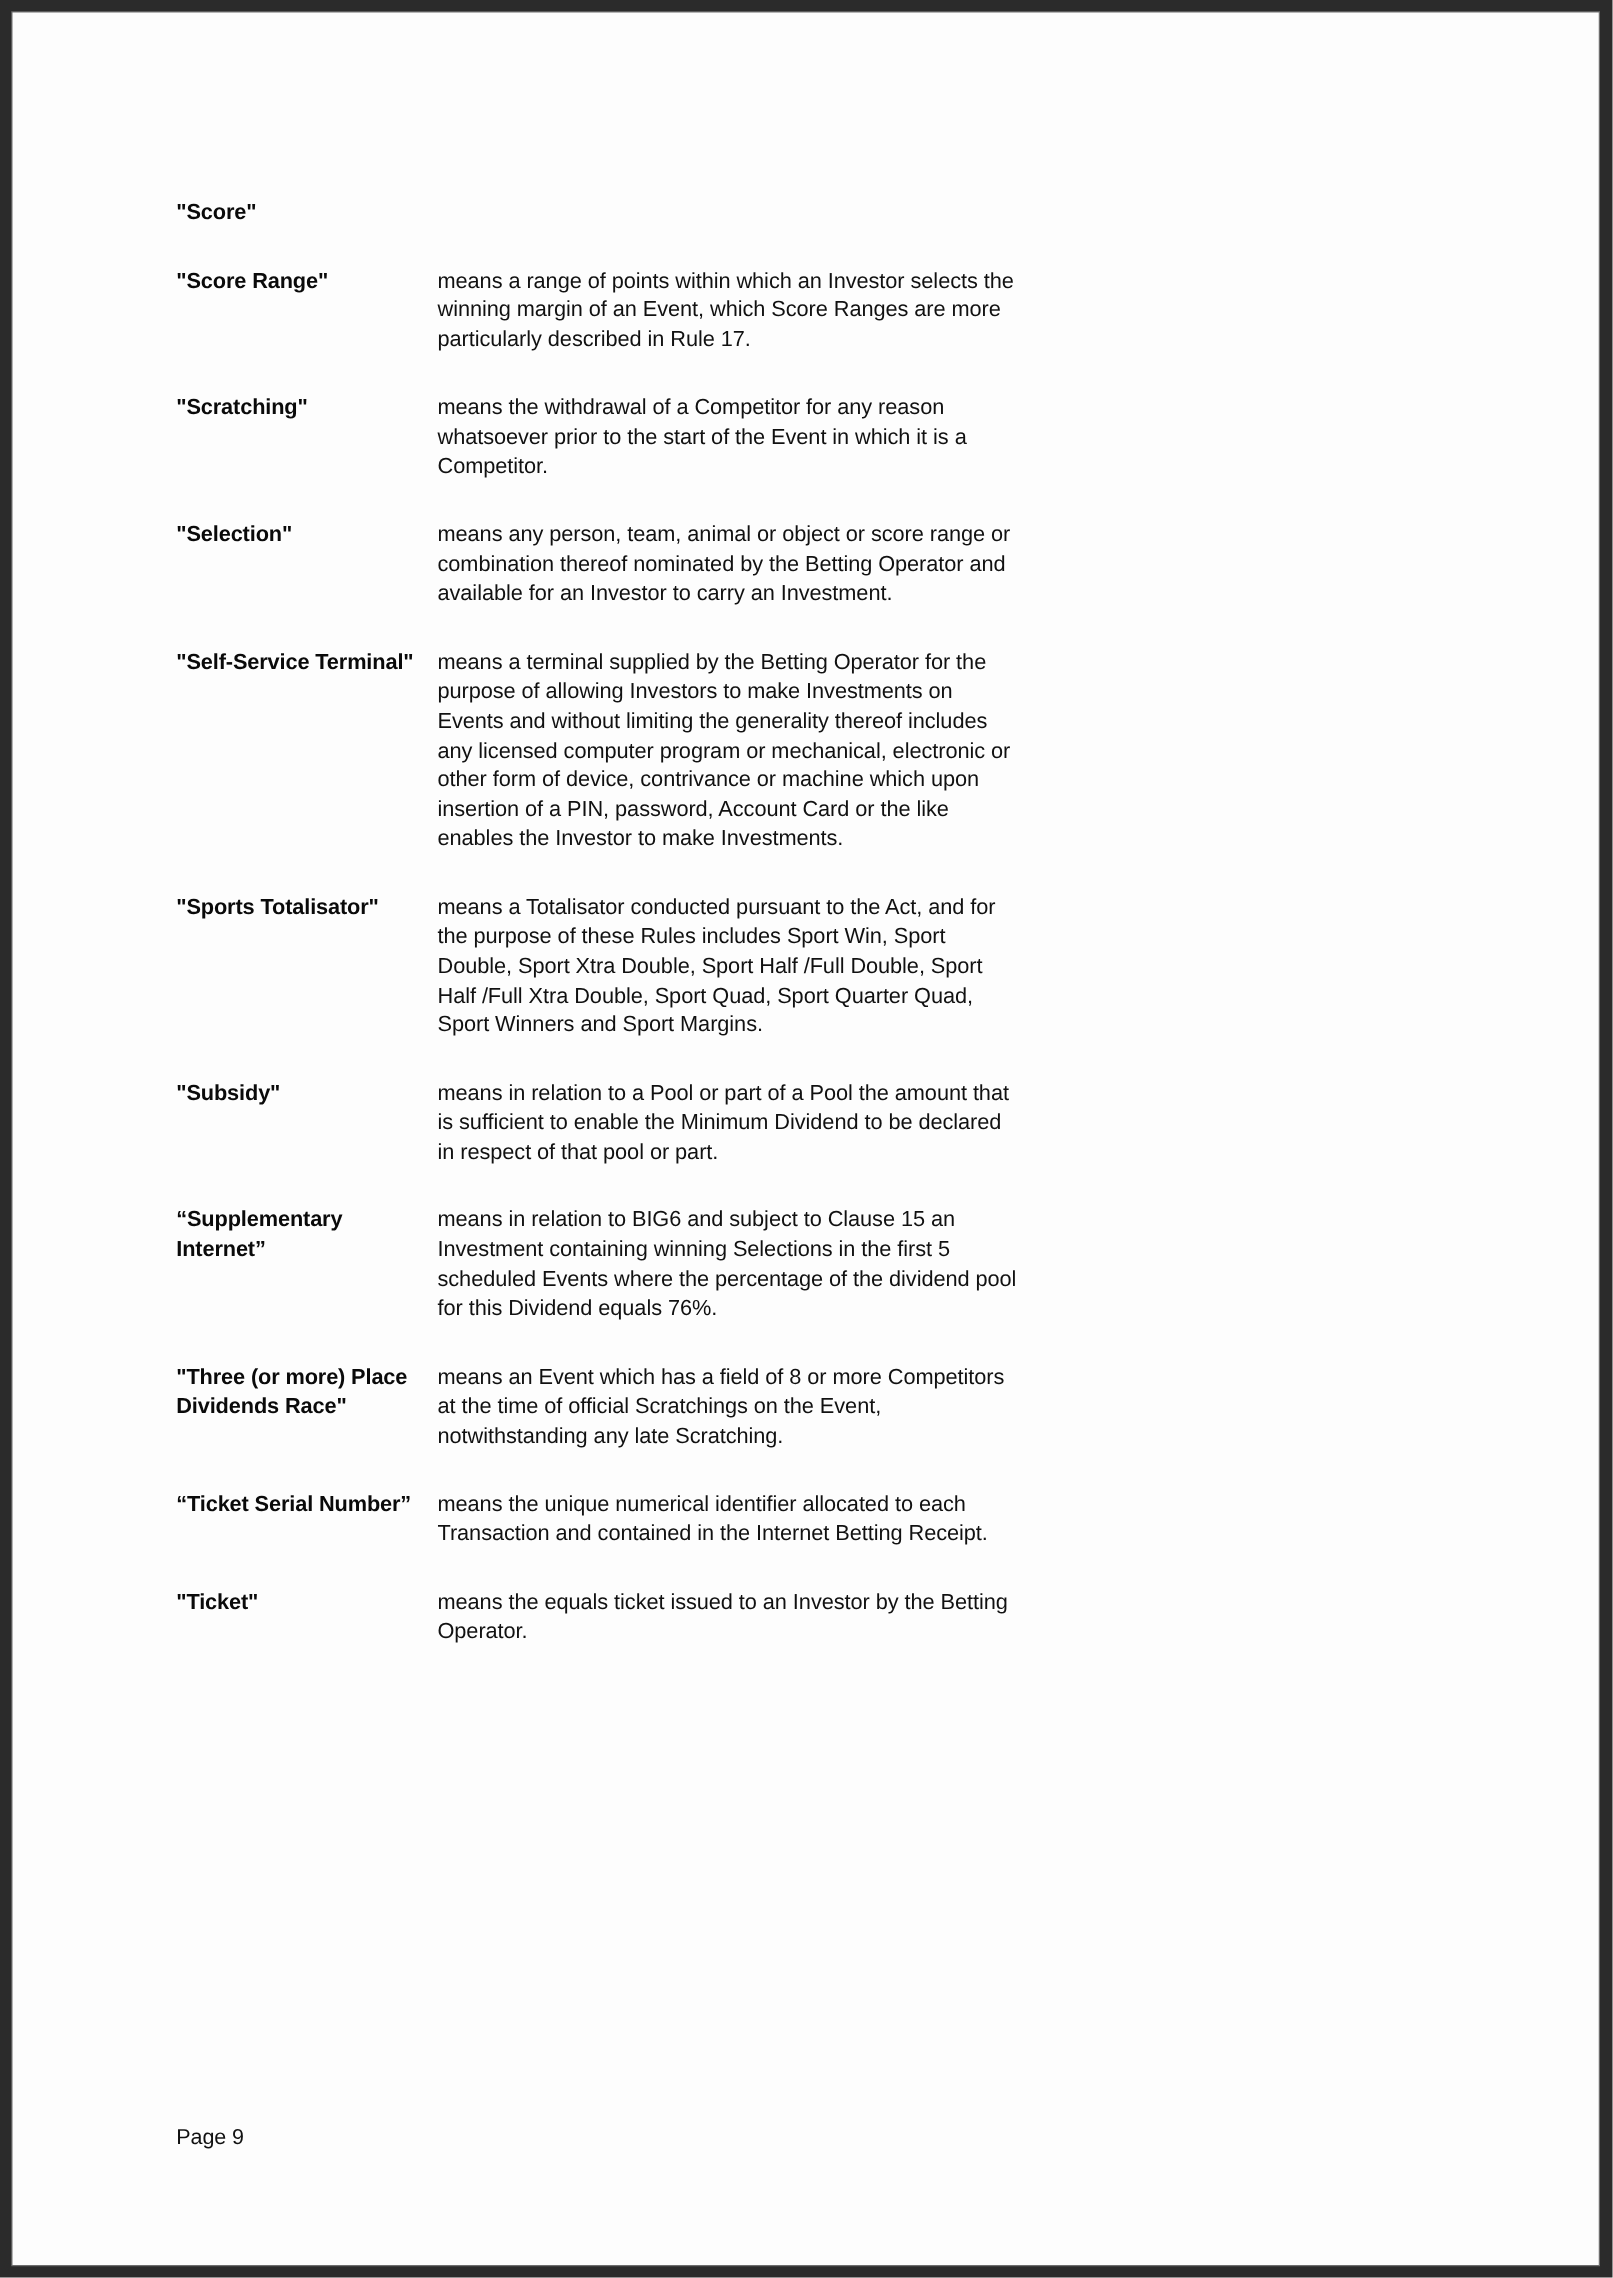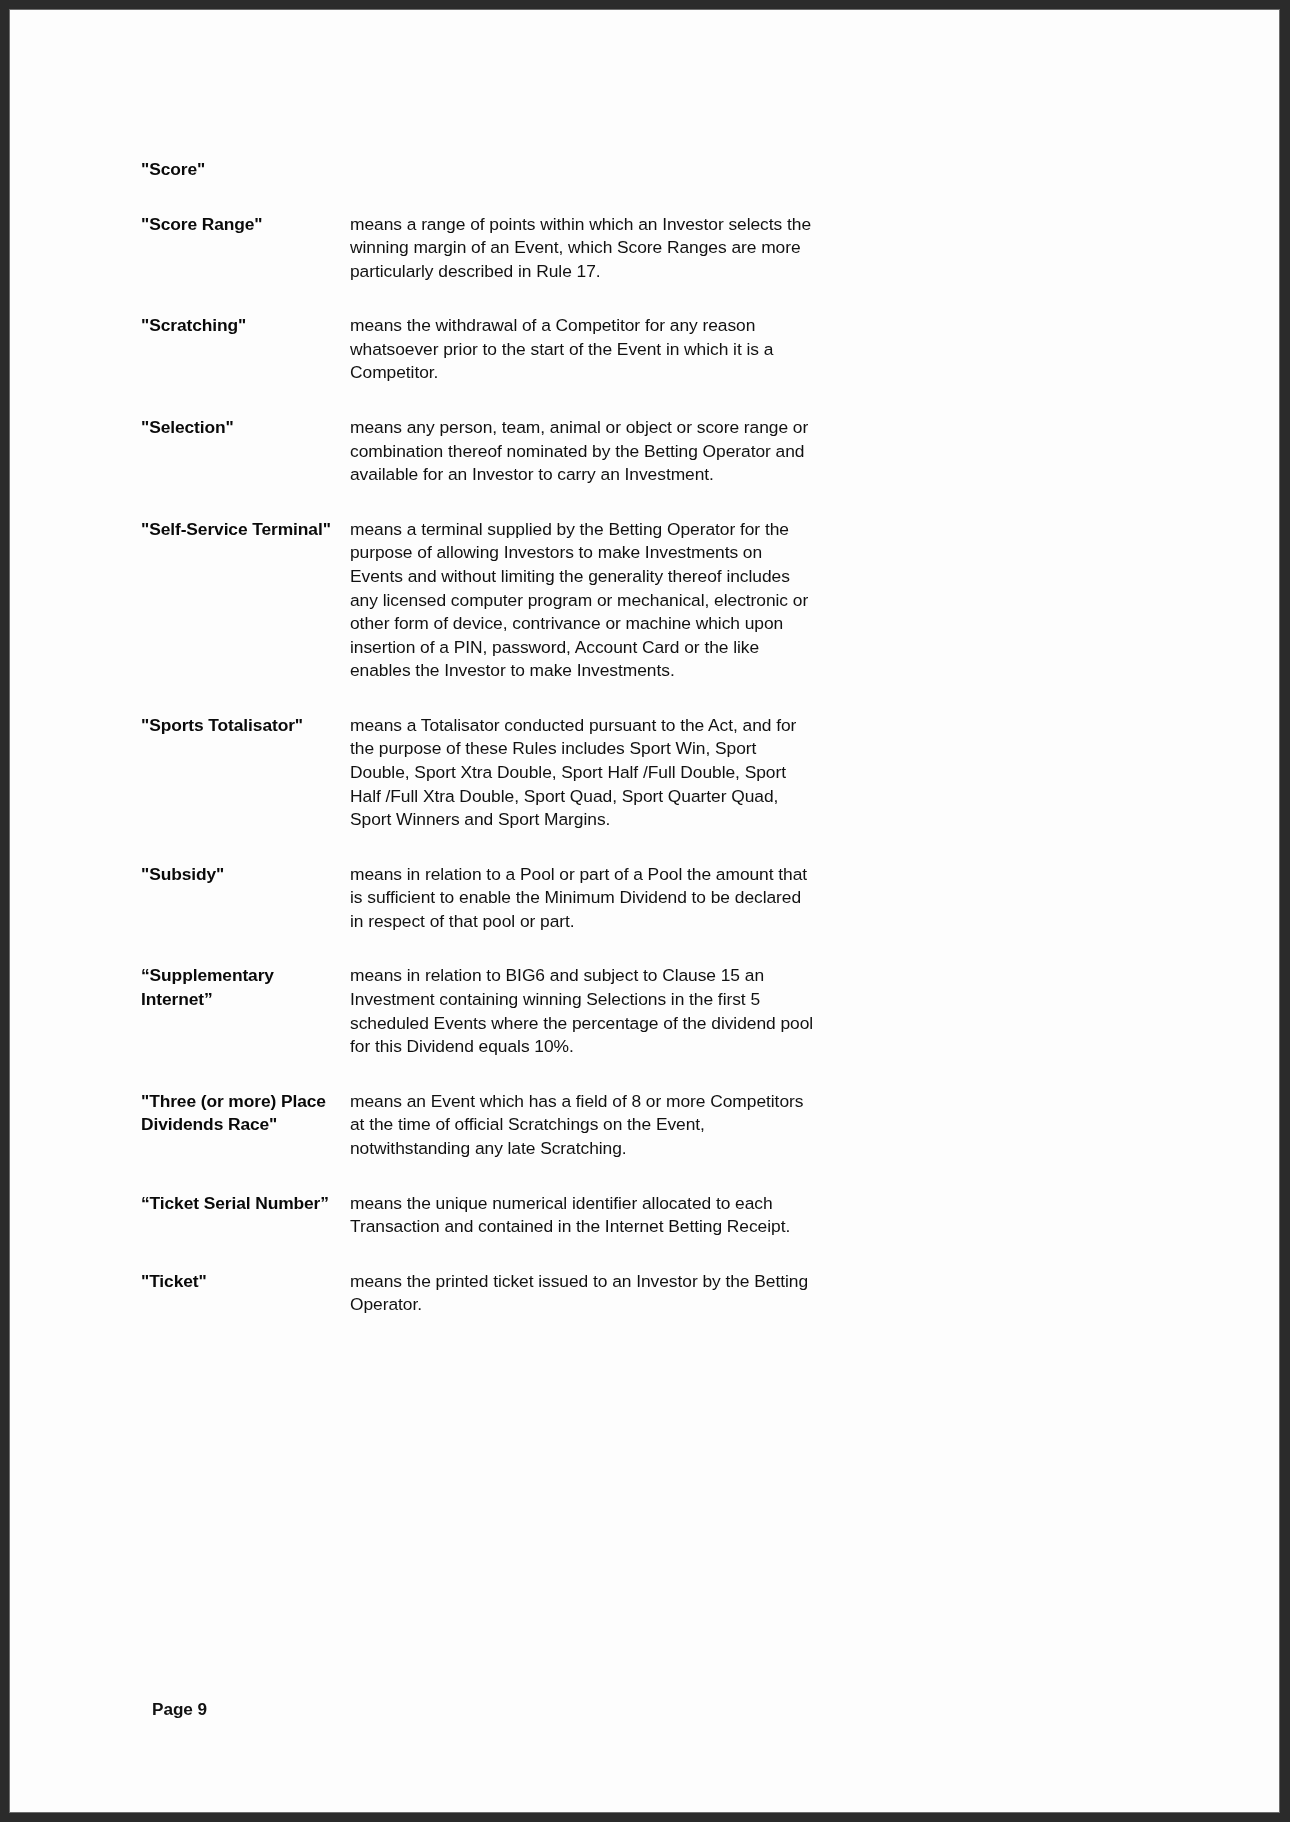--- a/index.html
+++ b/index.html
@@ -71,26 +71,25 @@
     flex: 1 1 auto;
     font-size: 17.4px;
     line-height: 1.355;
     color: #111111;
     letter-spacing: -0.05px;
     white-space: pre-line;
   }
 
   .footer {
     position: absolute;
-    left: 142px;
+    left: 131px;
     bottom: 92px;
     font-size: 17.2px;
     color: #111111;
     letter-spacing: -0.05px;
-    font-weight: bold;
   }
 </style>
 </head>
 <body>
 
 <div class="scan-frame">
   <div class="scan-frame-inner">
     <div class="page">
 
       <div class="page-content">
@@ -140,39 +139,39 @@
             <div class="meaning">means in relation to a Pool or part of a Pool the amount that
 is sufficient to enable the Minimum Dividend to be declared
 in respect of that pool or part.</div>
           </div>
           <div class="definition">
             <div class="term">“Supplementary
 Internet”</div>
             <div class="meaning">means in relation to BIG6 and subject to Clause 15 an
 Investment containing winning Selections in the first 5
 scheduled Events where the percentage of the dividend pool
-for this Dividend equals 10%.</div>
+for this Dividend equals 76%.</div>
           </div>
           <div class="definition">
             <div class="term">"Three (or more)
 Place Dividends
 Race"</div>
             <div class="meaning">means an Event which has a field of 8 or more Competitors
 at the time of official Scratchings on the Event,
 notwithstanding any late Scratching.</div>
           </div>
           <div class="definition">
             <div class="term">“Ticket Serial
 Number”</div>
             <div class="meaning">means the unique numerical identifier allocated to each
 Transaction and contained in the Internet Betting Receipt.</div>
           </div>
           <div class="definition">
             <div class="term">"Ticket"</div>
-            <div class="meaning">means the printed ticket issued to an Investor by the Betting
+            <div class="meaning">means the equals ticket issued to an Investor by the Betting
 Operator.</div>
           </div>
         </div>
 
       <div class="footer">Page 9</div>
 
     </div>
   </div>
 </div>
 

